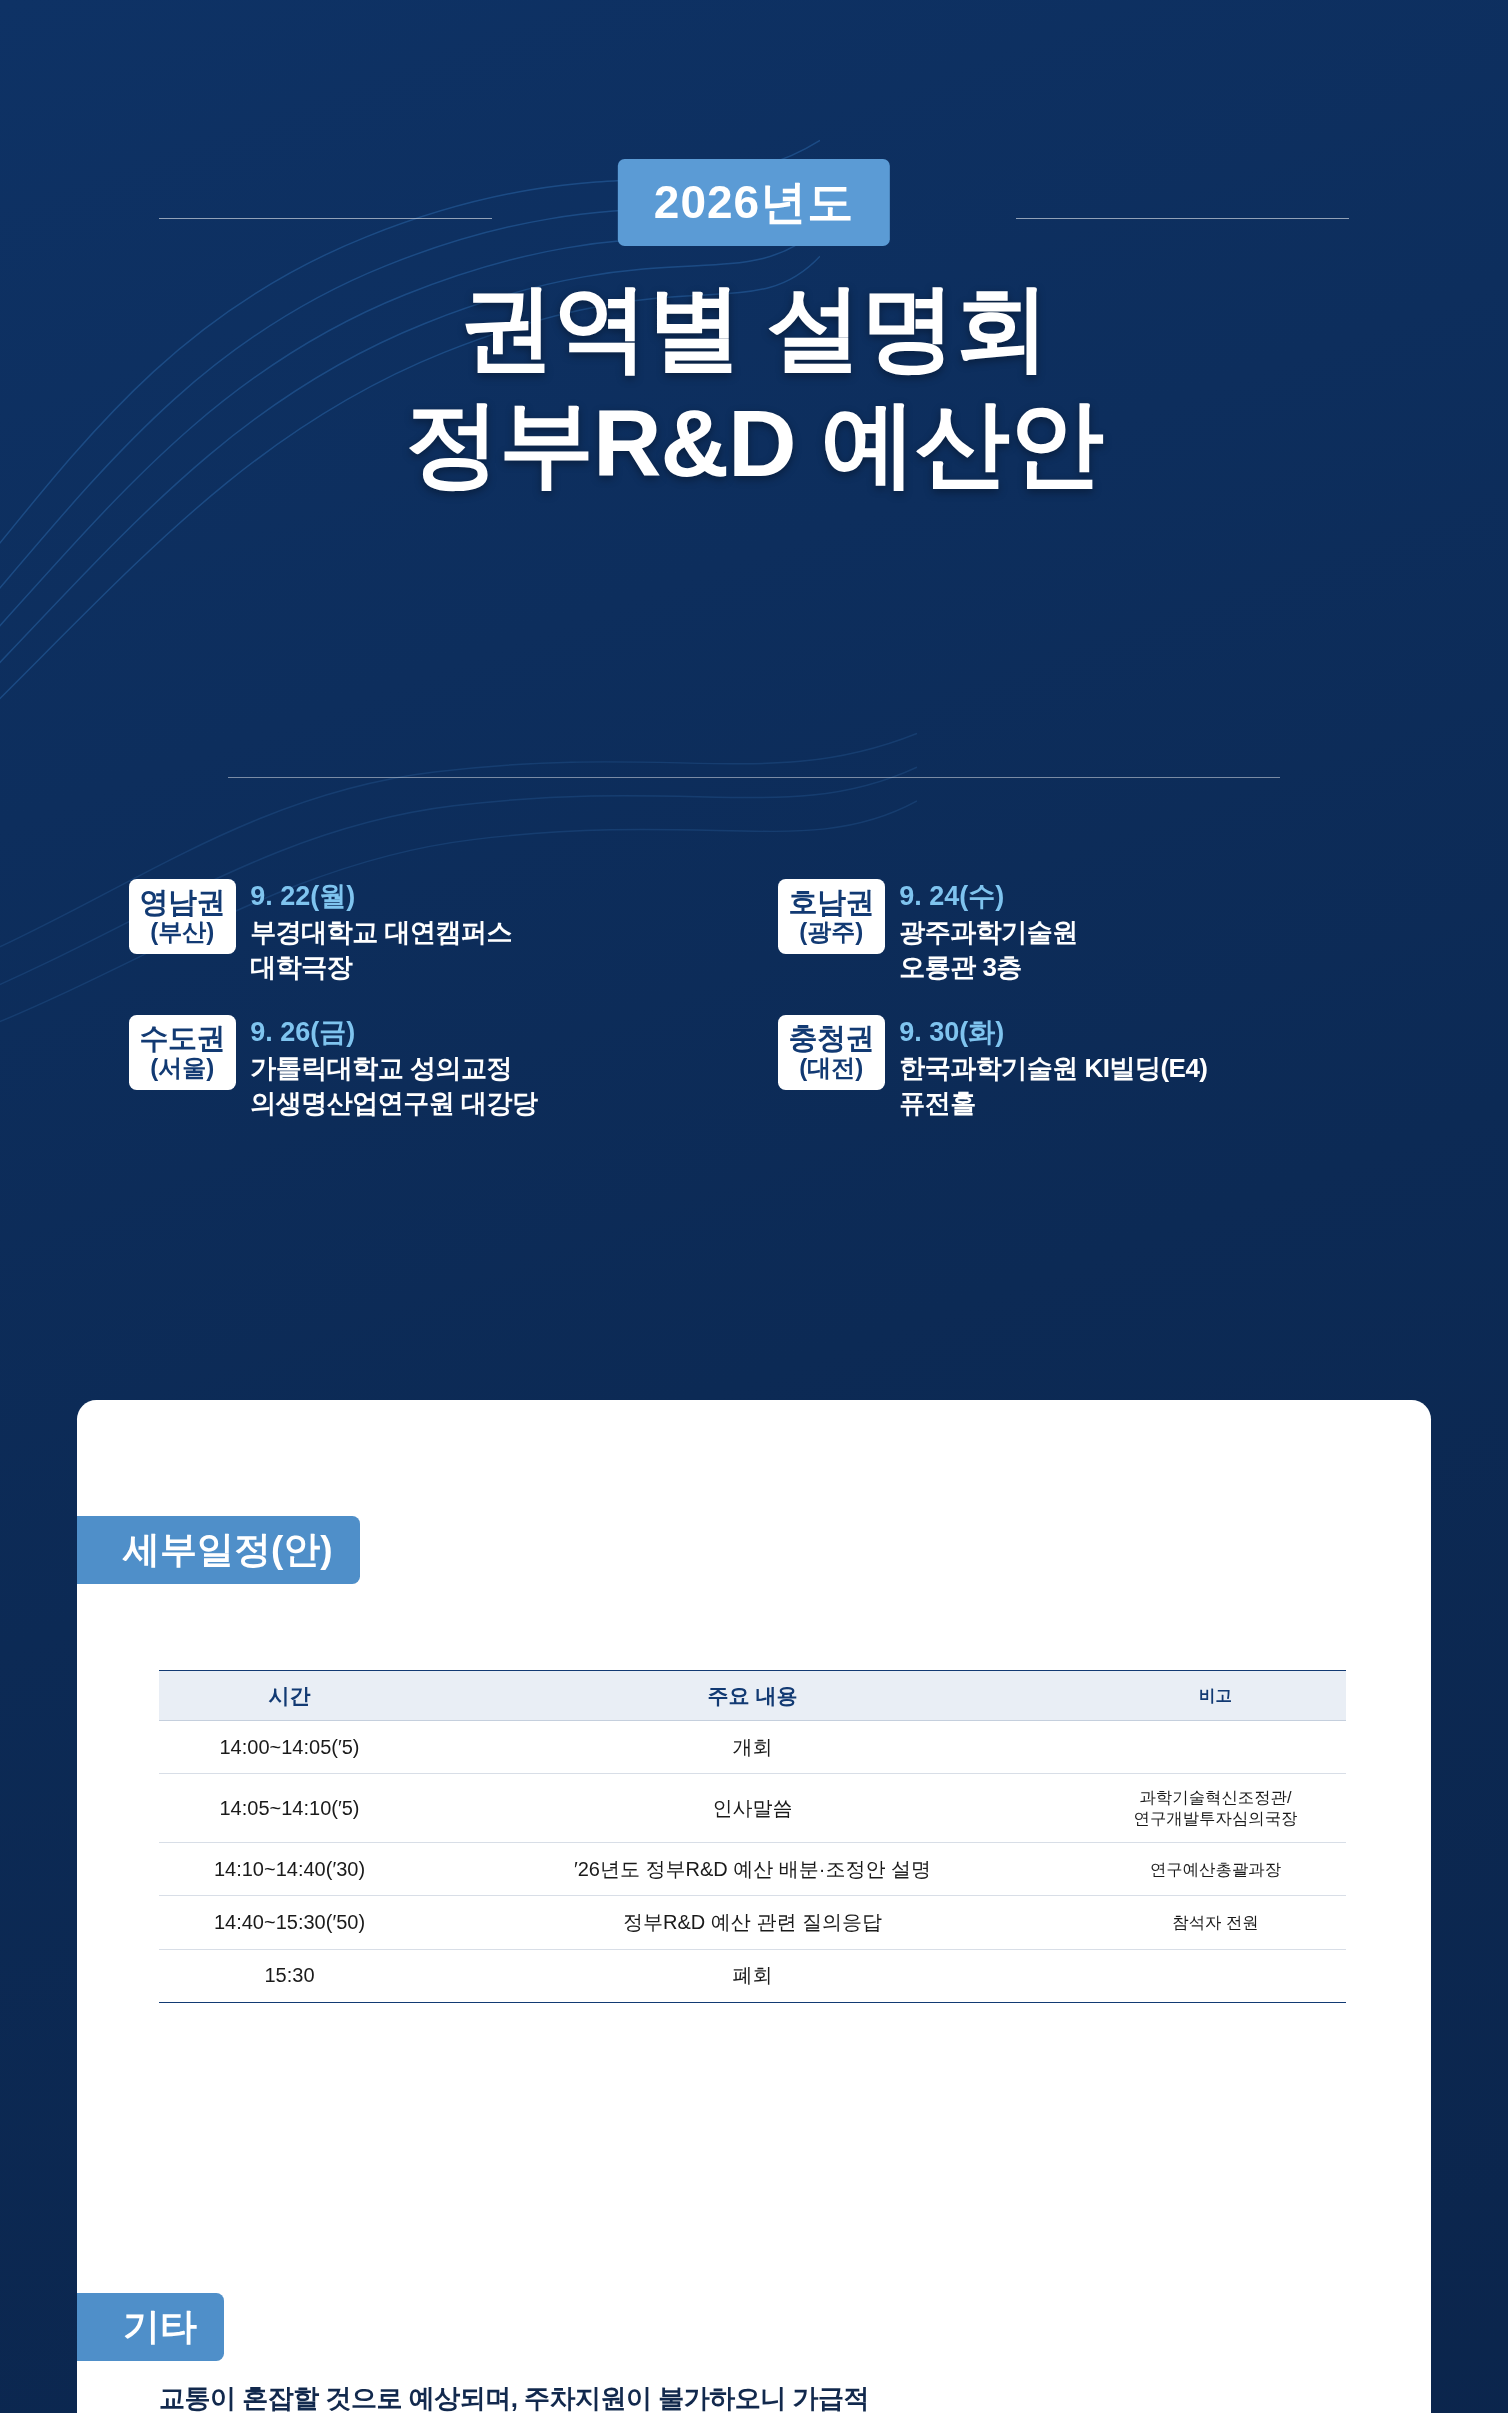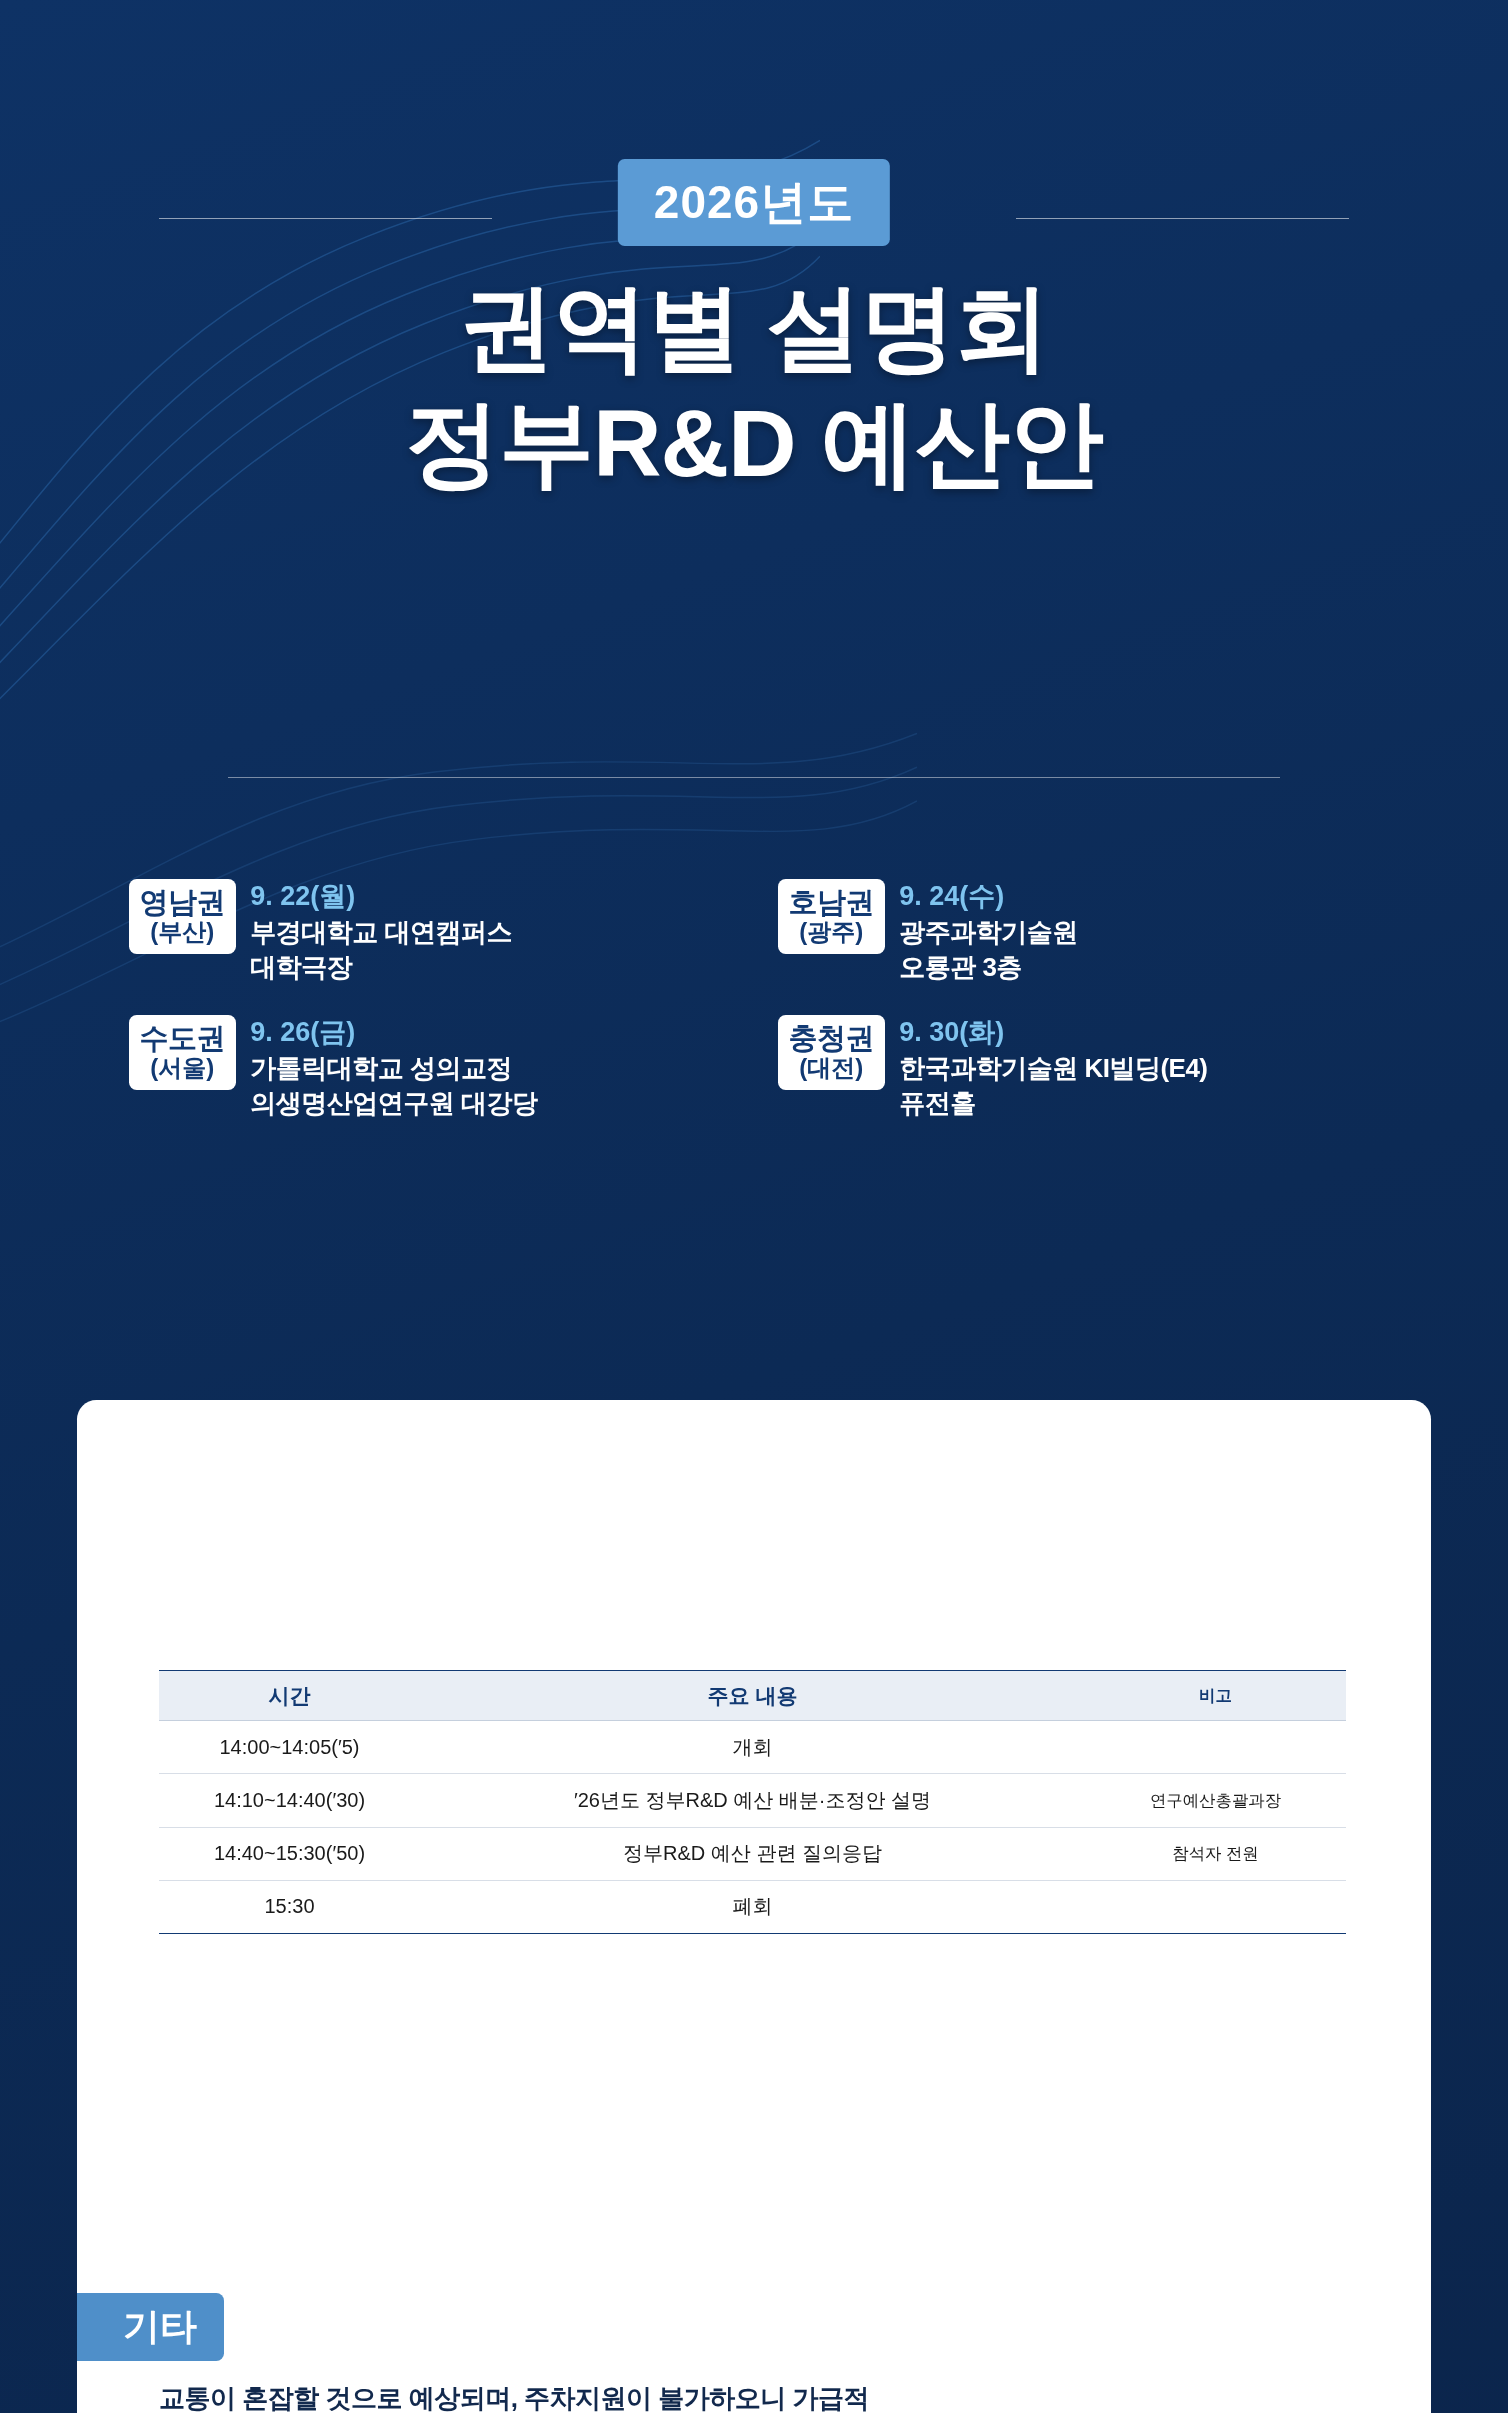--- a/index.html
+++ b/index.html
@@ -184,20 +184,23 @@
         <div class="venue-date">9. 30(화)</div>
         <div class="venue-lines">한국과학기술원 KI빌딩(E4)</div>
         <div class="venue-lines">퓨전홀</div>
       </div>
     </div>
 
   </div>
 
   <div class="card">
 
+    <div class="sec-head-wrap" style="left:31px; top:116px;">
+      <div class="sec-head">세부일정(안)</div>
+    </div>
 
     <div class="sec-head-wrap" style="left:31px; top:893px;">
       <div class="sec-head">기타</div>
     </div>
 
   </div>
 
   <table class="tbl">
     <thead>
       <tr>
@@ -209,20 +212,28 @@
     <tbody>
       <tr>
         <td class="col-time">
           <span class="tm">14:00~14:05</span><span class="dur">(′5)</span>
         </td>
         <td>개회</td>
         <td class="col-note"></td>
       </tr>
       <tr>
         <td class="col-time">
+          <span class="tm">14:05~14:10</span><span class="dur">(′5)</span>
+        </td>
+        <td>인사말씀</td>
+        <td class="col-note" style="white-space: pre-line;">과학기술혁신조정관/
+연구개발투자심의국장</td>
+      </tr>
+      <tr>
+        <td class="col-time">
           <span class="tm">14:10~14:40</span><span class="dur">(′30)</span>
         </td>
         <td>′26년도 정부R&amp;D 예산 배분·조정안 설명</td>
         <td class="col-note">연구예산총괄과장</td>
       </tr>
       <tr>
         <td class="col-time">
           <span class="tm">14:40~15:30</span><span class="dur">(′50)</span>
         </td>
         <td>정부R&amp;D 예산 관련 질의응답</td>

